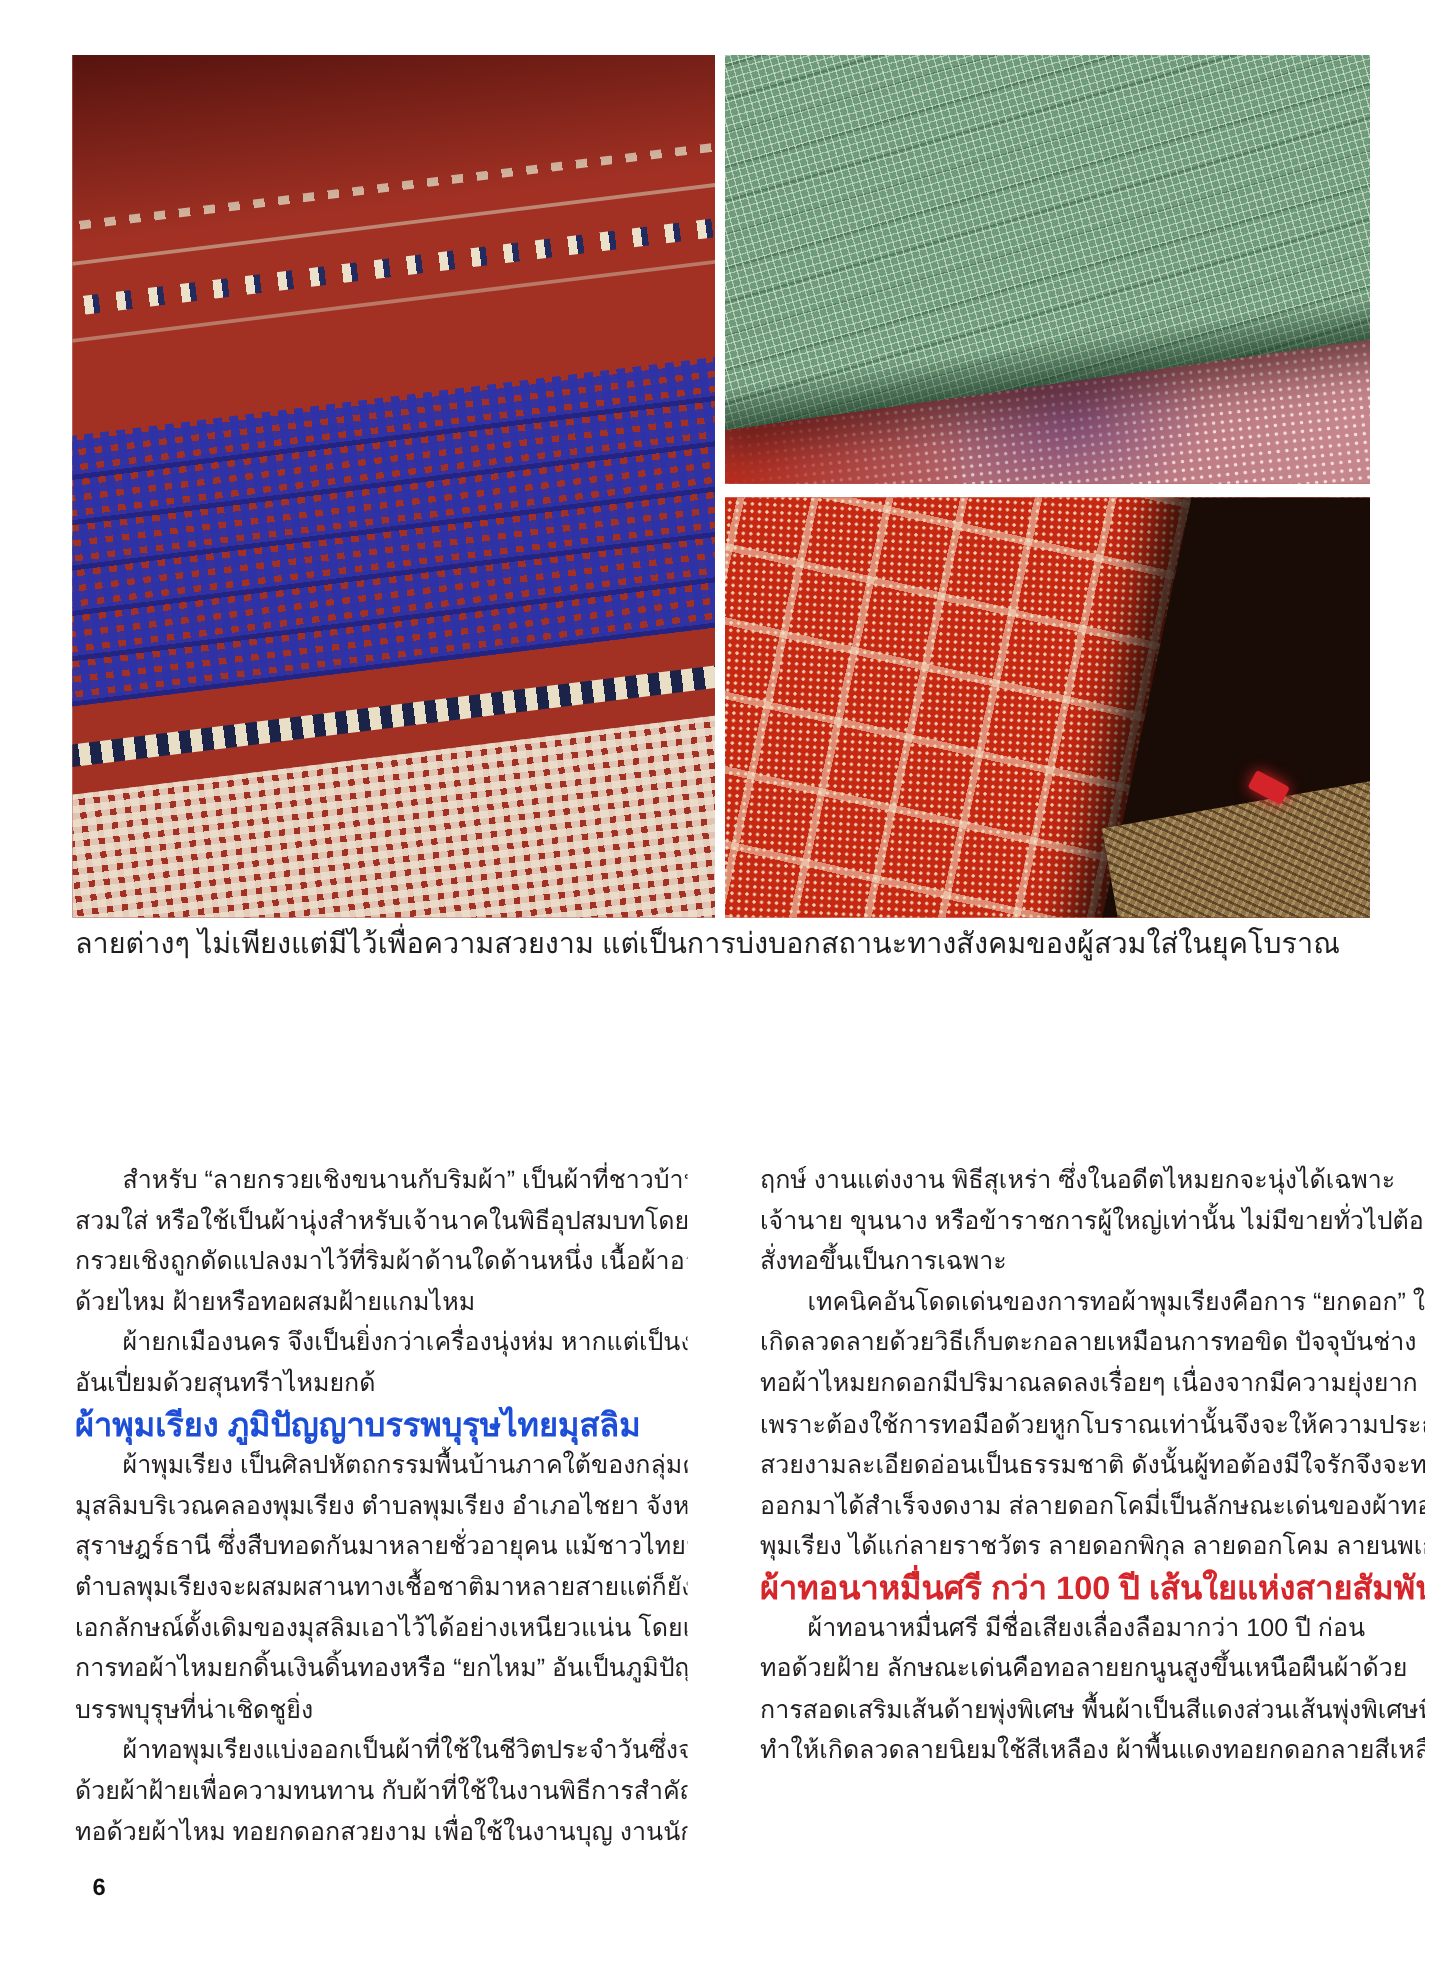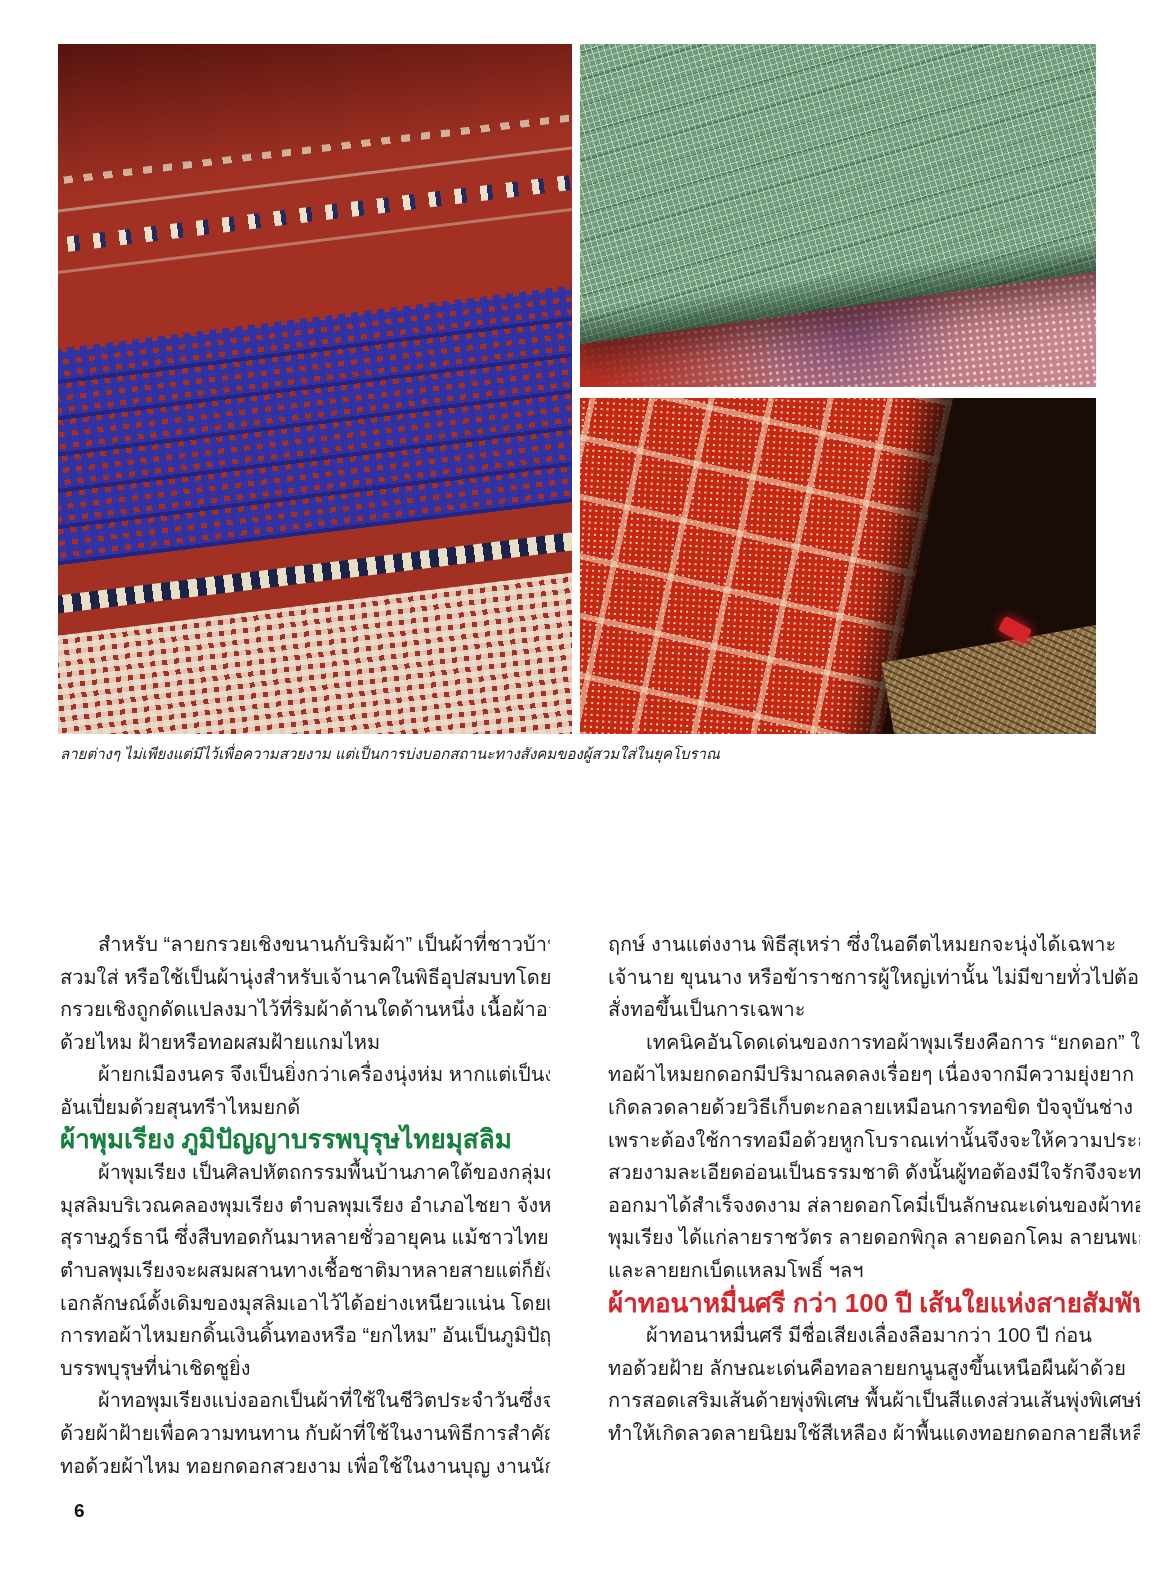--- a/index.html
+++ b/index.html
@@ -82,21 +82,21 @@
     background-color:#8f7347;
     background-image:
       repeating-linear-gradient(35deg, rgba(40,20,5,.5) 0 2px, transparent 2px 6px),
       repeating-linear-gradient(-55deg, rgba(255,230,180,.25) 0 2px, transparent 2px 6px);}
   .glow-object{position:absolute;right:66px;bottom:96px;width:30px;height:16px;
     background:#d5232a;border-radius:3px;transform:rotate(28deg);
     box-shadow:0 0 12px #d5232a;}
 
   
   .caption{position:absolute;left:60px;top:742px;color:#1f1f1f;}
-  .caption .thai{font-size:15px;line-height:24px;font-style:italic;}
+  .caption .thai{font-size:23px;line-height:24px;}
   .caption .eng{font-size:15.5px;line-height:24px;}
 
   
   .col{position:absolute;top:928px;overflow:hidden;}
   #col-left{left:60px;width:490px;}
   #col-right{left:564px;width:532px;margin-left:44px;}
   .bline{font-size:20px;line-height:32.6px;height:32.6px;white-space:nowrap;color:#231f20;}
   .bline.ind{text-indent:38px;}
   .heading{font-size:26px;font-weight:bold;line-height:32.6px;height:32.6px;white-space:nowrap;}
 
@@ -147,44 +147,43 @@
     <div class="thai">ลายต่างๆ ไม่เพียงแต่มีไว้เพื่อความสวยงาม แต่เป็นการบ่งบอกสถานะทางสังคมของผู้สวมใส่ในยุคโบราณ</div>
   </div>
 
   <div class="col" id="col-left">
       <div class="bline ind">สำหรับ “ลายกรวยเชิงขนานกับริมผ้า” เป็นผ้าที่ชาวบ้านสามัญ</div>
       <div class="bline">สวมใส่ หรือใช้เป็นผ้านุ่งสำหรับเจ้านาคในพิธีอุปสมบทโดยลวดลาย</div>
       <div class="bline">กรวยเชิงถูกดัดแปลงมาไว้ที่ริมผ้าด้านใดด้านหนึ่ง  เนื้อผ้าอาจทอ</div>
       <div class="bline">ด้วยไหม ฝ้ายหรือทอผสมฝ้ายแกมไหม</div>
       <div class="bline ind">ผ้ายกเมืองนคร จึงเป็นยิ่งกว่าเครื่องนุ่งห่ม หากแต่เป็นงานศิลป์</div>
       <div class="bline">อันเปี่ยมด้วยสุนทรีาไหมยกด้</div>
-      <div class="heading" style="color: #15803d; font-family: Liberation Serif, serif;">ผ้าพุมเรียง ภูมิปัญญาบรรพบุรุษไทยมุสลิม</div>
+      <div class="heading" style="color: #1d4ed8;">ผ้าพุมเรียง ภูมิปัญญาบรรพบุรุษไทยมุสลิม</div>
       <div class="bline ind">ผ้าพุมเรียง เป็นศิลปหัตถกรรมพื้นบ้านภาคใต้ของกลุ่มคนไทย</div>
       <div class="bline">มุสลิมบริเวณคลองพุมเรียง  ตำบลพุมเรียง  อำเภอไชยา  จังหวัด</div>
       <div class="bline">สุราษฎร์ธานี  ซึ่งสืบทอดกันมาหลายชั่วอายุคน  แม้ชาวไทยมุสลิม</div>
       <div class="bline">ตำบลพุมเรียงจะผสมผสานทางเชื้อชาติมาหลายสายแต่ก็ยังคงรักษา</div>
       <div class="bline">เอกลักษณ์ดั้งเดิมของมุสลิมเอาไว้ได้อย่างเหนียวแน่น  โดยเฉพาะ</div>
       <div class="bline">การทอผ้าไหมยกดิ้นเงินดิ้นทองหรือ  “ยกไหม”  อันเป็นภูมิปัญญา</div>
       <div class="bline">บรรพบุรุษที่น่าเชิดชูยิ่ง</div>
       <div class="bline ind">ผ้าทอพุมเรียงแบ่งออกเป็นผ้าที่ใช้ในชีวิตประจำวันซึ่งจะทอ</div>
       <div class="bline">ด้วยผ้าฝ้ายเพื่อความทนทาน  กับผ้าที่ใช้ในงานพิธีการสำคัญมัก</div>
       <div class="bline">ทอด้วยผ้าไหม ทอยกดอกสวยงาม เพื่อใช้ในงานบุญ งานนักขัต</div>
     </div>
   <div class="col" id="col-right">
       <div class="bline">ฤกษ์  งานแต่งงาน  พิธีสุเหร่า  ซึ่งในอดีตไหมยกจะนุ่งได้เฉพาะ</div>
       <div class="bline">เจ้านาย ขุนนาง หรือข้าราชการผู้ใหญ่เท่านั้น ไม่มีขายทั่วไปต้อง</div>
       <div class="bline">สั่งทอขึ้นเป็นการเฉพาะ</div>
       <div class="bline ind">เทคนิคอันโดดเด่นของการทอผ้าพุมเรียงคือการ “ยกดอก” ให้</div>
+      <div class="bline">เกิดลวดลายด้วยวิธีเก็บตะกอลายเหมือนการทอขิด  ปัจจุบันช่าง</div>
       <div class="bline">ทอผ้าไหมยกดอกมีปริมาณลดลงเรื่อยๆ  เนื่องจากมีความยุ่งยาก</div>
-      <div class="bline">เกิดลวดลายด้วยวิธีเก็บตะกอลายเหมือนการทอขิด  ปัจจุบันช่าง</div>
       <div class="bline">เพราะต้องใช้การทอมือด้วยหูกโบราณเท่านั้นจึงจะให้ความประณีต</div>
       <div class="bline">สวยงามละเอียดอ่อนเป็นธรรมชาติ ดังนั้นผู้ทอต้องมีใจรักจึงจะทอ</div>
       <div class="bline">ออกมาได้สำเร็จงดงาม  ส่ลายดอกโคมี่เป็นลักษณะเด่นของผ้าทอ</div>
       <div class="bline">พุมเรียง ได้แก่ลายราชวัตร ลายดอกพิกุล ลายดอกโคม ลายนพเก้า</div>
-      <div class="bline">และลายยกเบ็ดแหลมโพธิ์ ฯลฯ</div>
       <div class="heading" style="color: rgb(215, 38, 43);">ผ้าทอนาหมื่นศรี กว่า 100 ปี เส้นใยแห่งสายสัมพันธ์</div>
       <div class="bline ind">ผ้าทอนาหมื่นศรี  มีชื่อเสียงเลื่องลือมากว่า  100  ปี  ก่อน</div>
       <div class="bline">ทอด้วยฝ้าย  ลักษณะเด่นคือทอลายยกนูนสูงขึ้นเหนือผืนผ้าด้วย</div>
       <div class="bline">การสอดเสริมเส้นด้ายพุ่งพิเศษ พื้นผ้าเป็นสีแดงส่วนเส้นพุ่งพิเศษที่</div>
       <div class="bline">ทำให้เกิดลวดลายนิยมใช้สีเหลือง ผ้าพื้นแดงทอยกดอกลายสีเหลือง</div>
     </div>
 
   <div class="page-number">6</div>
 
 </div>

